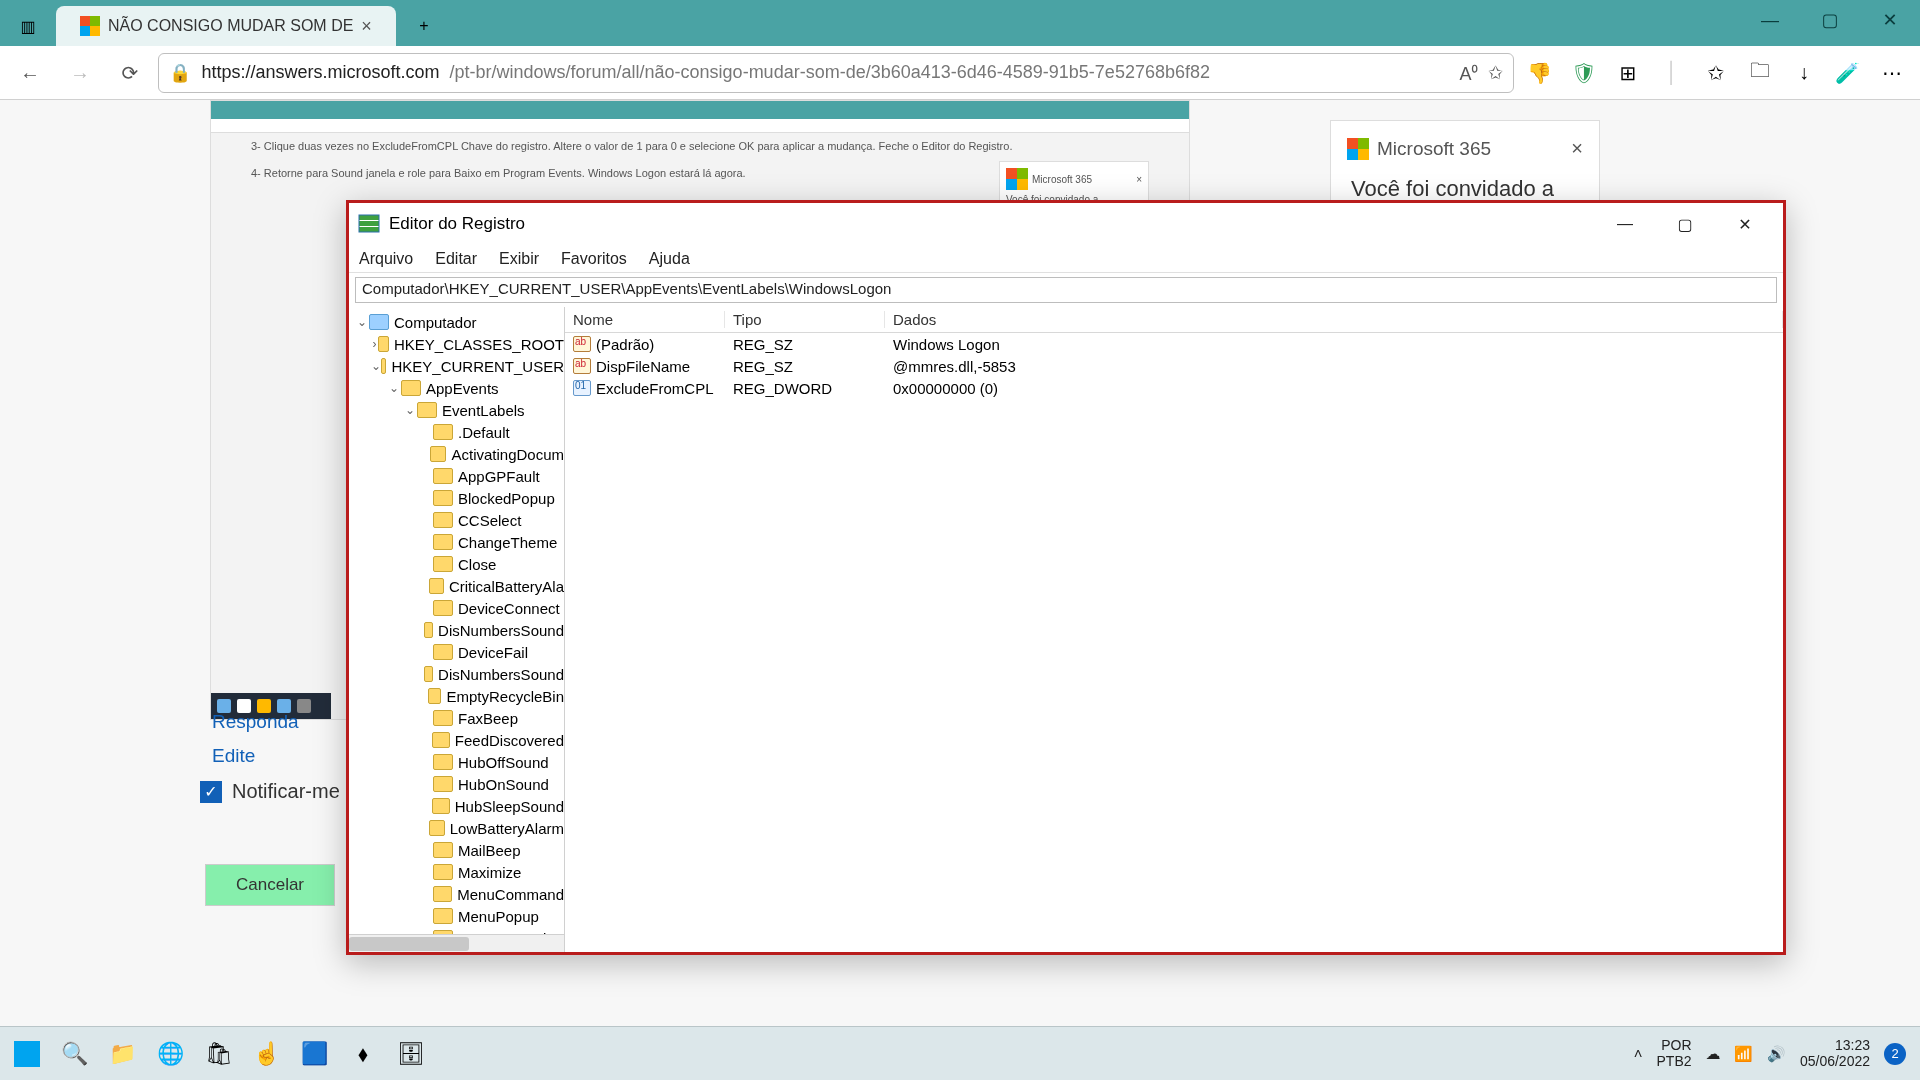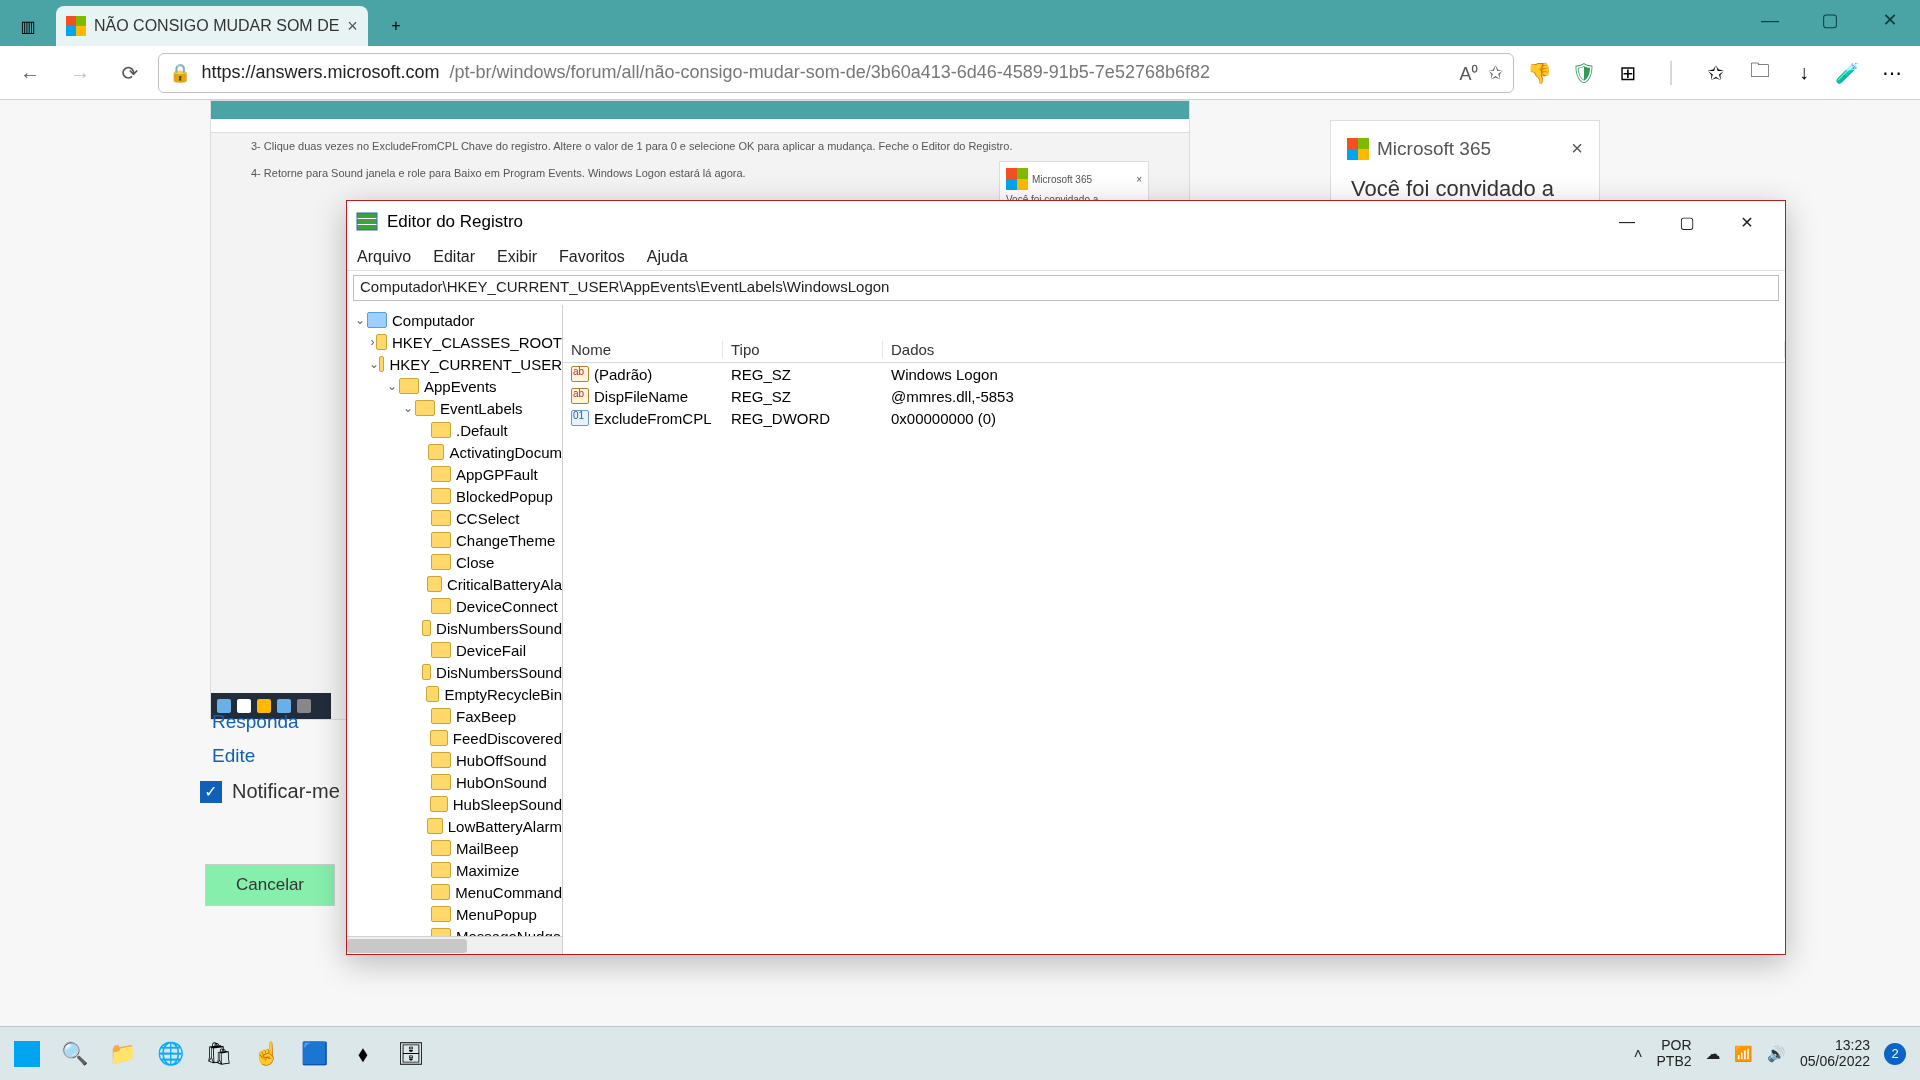--- a/index.html
+++ b/index.html
@@ -2,21 +2,21 @@
 <html><head>
 <meta charset="utf-8">
 <style>
   * { margin: 0; padding: 0; box-sizing: border-box; font-family: "Segoe UI", Tahoma, sans-serif; }
   html, body { width: 1920px; height: 1080px; overflow: hidden; background: #dfe6e8; }
 
   
   .edge-titlebar { height: 46px; background: #4aa3a4; display: flex; align-items: flex-start; }
   .edge-tabstrip { display: flex; align-items: flex-end; height: 46px; padding-top: 6px; }
   .tab-spacer { width: 56px; height: 40px; display:flex; align-items:center; justify-content:center; }
-  .tab { background: #e8f3f3; height: 40px; min-width: 240px; border-radius: 8px 8px 0 0; display: flex; align-items: center; padding: 0 10px; gap: 8px; font-size: 16px; color: #333; }
+  .tab { background: #e8f3f3; height: 40px; min-width: 240px; border-radius: 8px 8px 0 0; display: flex; align-items: center; padding: 0 24px; gap: 8px; font-size: 16px; color: #333; }
   .tab .favicon { width: 20px; height: 20px; display:inline-flex; flex-wrap:wrap; }
   .favicon span { width:10px; height:10px; }
   .tab-close { margin-left: auto; font-size: 18px; color: #555; }
   .titlebar-spacer { flex: 1; }
   .win-btns { display: flex; }
   .win-btn { width: 60px; height: 40px; display:flex; align-items:center; justify-content:center; color:#0a3d3d; font-size:18px; }
 
   
   .edge-toolbar { height: 54px; background: #fff; display: flex; align-items: center; padding: 0 8px; gap: 6px; border-bottom: 1px solid #d0d0d0; }
   .ico-btn { width: 44px; height: 44px; display:flex; align-items:center; justify-content:center; color:#555; font-size:20px; border-radius:6px; }
@@ -35,40 +35,40 @@
   .bg-btn { display:inline-block; padding:10px 30px; background:#86efac; border:1px solid #ccc; font-size:17px; color:#333; }
   .notify-row { position:absolute; left:200px; top:680px; display:flex; align-items:center; gap:10px; }
   .chk { width:22px; height:22px; background:#1160b7; display:inline-flex; align-items:center; justify-content:center; color:#fff; font-size:16px; }
   .side-title { display:flex; align-items:center; gap:8px; font-size:19px; color:#555; padding:16px; }
   .side-ms { width:22px; height:22px; display:inline-flex; flex-wrap:wrap; }
   .side-ms span{ width:11px; height:11px; }
   .side-close { margin-left:auto; font-size:20px; color:#555; }
   .side-body { font-size:22px; color:#333; padding:0 20px; }
 
   
-  .regedit { position:absolute; left:346px; top:100px; width:1440px; height:755px; background:#fff; border:1px solid #b91c1c; box-shadow:0 8px 30px rgba(0,0,0,0.25); display:flex; flex-direction:column; }
+  .regedit { position:absolute; left:346px; top:100px; width:1440px; height:755px; background:#fff; border:3px solid #b91c1c; box-shadow:0 8px 30px rgba(0,0,0,0.25); display:flex; flex-direction:column; }
   .reg-title { height:42px; display:flex; align-items:center; padding:0 8px; font-size:17px; color:#000; }
   .reg-icon { width:24px; height:24px; margin-right:8px; display:inline-flex; }
   .reg-title-btns { margin-left:auto; display:flex; }
   .reg-wbtn { width:60px; height:42px; display:flex; align-items:center; justify-content:center; font-size:16px; color:#222; }
   .reg-menu { height:28px; display:flex; align-items:center; gap:22px; padding:0 10px; font-size:16px; color:#222; border-bottom:1px solid #e0e0e0; }
   .reg-addr { height:26px; border:1px solid #bdbdbd; margin:4px 6px; padding:2px 6px; font-size:15px; color:#222; background:#fff; }
   .reg-body { flex:1; display:flex; min-height:0; }
   .reg-tree { width:216px; border-right:1px solid #d0d0d0; overflow:hidden; font-size:15px; color:#000; position:relative; }
   .reg-tree-inner { padding:4px 0 4px 2px; }
   .treego { display:flex; align-items:center; height:22px; white-space:nowrap; }
   .twist { width:14px; display:inline-flex; justify-content:center; color:#666; font-size:12px; }
   .fld { width:20px; height:16px; background:#ffd86b; border:1px solid #caa637; margin-right:5px; border-radius:2px; }
   .pc-ico { width:20px; height:16px; background:#9dd0ff; border:1px solid #5a9fd4; margin-right:5px; border-radius:2px; }
   .ind-0{padding-left:4px}.ind-1{padding-left:20px}.ind-2{padding-left:36px}.ind-3{padding-left:52px}.ind-4{padding-left:68px}
   .tree-hscroll { position:absolute; left:0; right:0; bottom:0; height:18px; background:#f0f0f0; border-top:1px solid #d0d0d0; }
   .tree-hscroll .thumb { position:absolute; left:0; top:2px; height:14px; width:120px; background:#c8c8c8; border-radius:3px; }
 
   .reg-list { flex:1; display:flex; flex-direction:column; font-size:15px; }
-  .reg-cols { height:26px; display:flex; align-items:center; border-bottom:1px solid #d8d8d8; color:#333;margin-top:32px; }
+  .reg-cols { height:26px; display:flex; align-items:center; border-bottom:1px solid #d8d8d8; color:#333; }
   .col { padding:0 8px; border-right:1px solid #e6e6e6; }
   .col.name{width:160px}.col.type{width:160px}.col.data{flex:1}
   .reg-row { height:22px; display:flex; align-items:center; }
   .reg-row .cell { padding:0 8px; }
   .cell.name{width:160px; display:flex; align-items:center; gap:5px}
   .cell.type{width:160px}
   .cell.data{flex:1}
   .val-ico { width:18px; height:16px; border:1px solid #b47d3a; background:#fff6d8; position:relative; border-radius:2px; }
   .val-ico.str::after { content:"ab"; position:absolute; left:1px; top:-1px; font-size:10px; color:#c23; }
   .val-ico.dw { background:#e8f2ff; border-color:#6699cc; }

